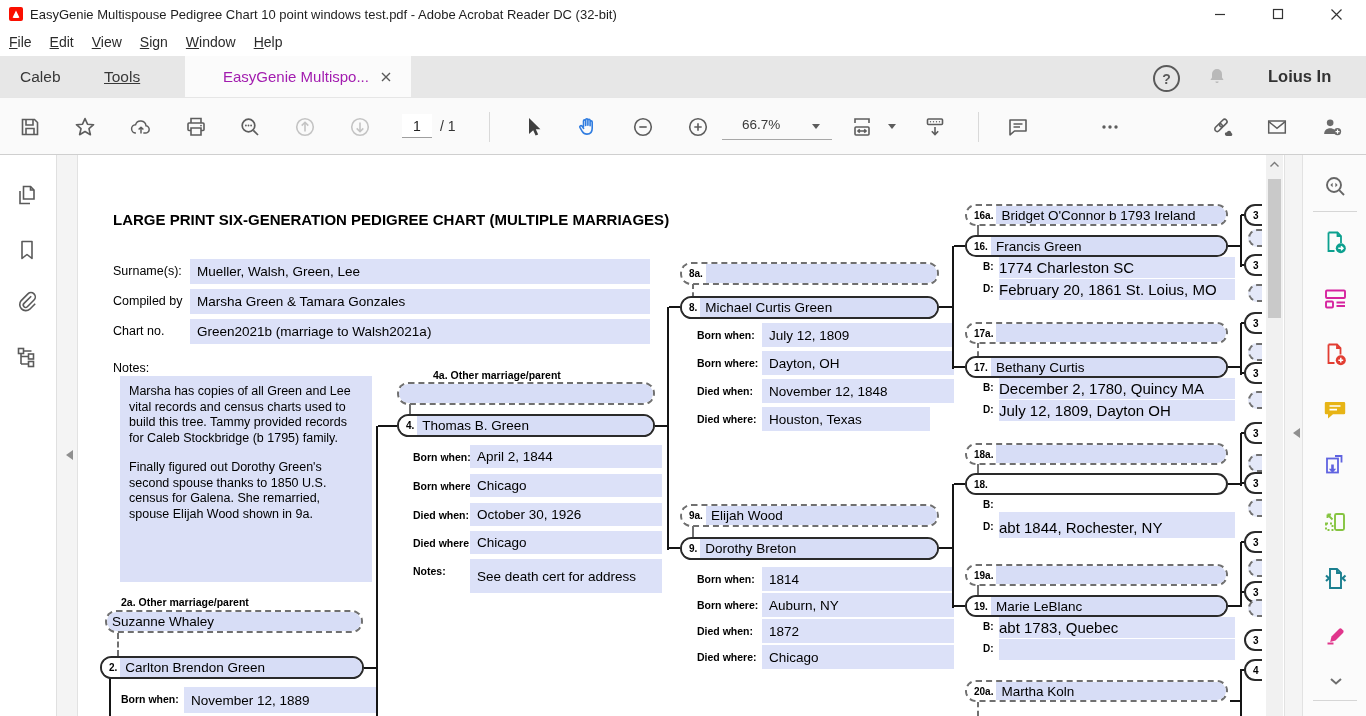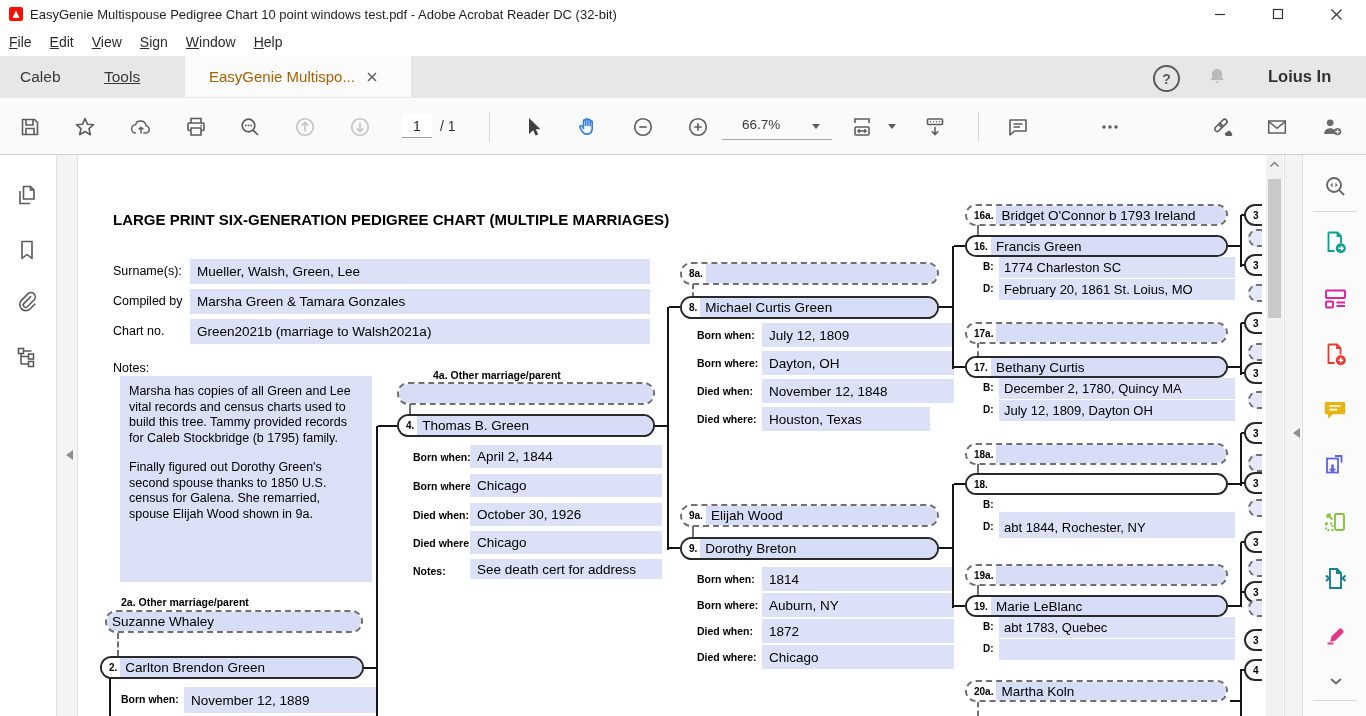--- a/index.html
+++ b/index.html
@@ -9,21 +9,21 @@
   .titlebar{position:absolute;left:0;top:0;width:1366px;height:28px;background:#fff;}
   .titletext{position:absolute;left:30px;top:7px;font-size:13px;color:#1e1e1e;white-space:nowrap;}
   .winctl{position:absolute;top:0;height:28px;width:56px;display:flex;align-items:center;justify-content:center;}
   .menubar{position:absolute;left:0;top:28px;width:1366px;height:28px;background:#fff;display:flex;align-items:center;}
   .menuitem{font-size:14px;color:#2b2b2b;margin-left:18px;cursor:default;}
   .menuitem:first-child{margin-left:9px;}
   .accel{text-decoration:underline;}
   .tabrow{position:absolute;left:0;top:56px;width:1366px;height:41px;background:#e7e7e7;}
   .toptab{position:absolute;top:0;height:41px;display:flex;align-items:center;font-size:15.5px;color:#383838;}
   .doctab{position:absolute;left:185px;top:0;width:226px;height:41px;background:#fbfbfb;display:flex;align-items:center;}
-  .doctab .lbl{font-size:15px;color:#a16207;margin-left:24px;white-space:nowrap;}
+  .doctab .lbl{font-size:15px;color:#a21caf;margin-left:38px;white-space:nowrap;}
   .signin{position:absolute;left:1268px;top:0;height:41px;display:flex;align-items:center;font-size:16.5px;font-weight:bold;color:#333;}
   .helpcirc{position:absolute;left:1153px;top:9px;width:23px;height:23px;border:2px solid #5a5a5a;border-radius:50%;color:#5a5a5a;font-size:14px;font-weight:bold;display:flex;align-items:center;justify-content:center;}
   .toolbar{position:absolute;left:0;top:97px;width:1366px;height:58px;background:#fafafa;border-bottom:1px solid #cfcfcf;border-top:1px solid #e6e6e6;box-sizing:border-box;}
   .tbtn{position:absolute;top:17px;width:24px;height:24px;display:flex;align-items:center;justify-content:center;}
   .tsep{position:absolute;top:14px;width:1px;height:30px;background:#d9d9d9;}
   .pageinput{position:absolute;left:402px;top:16px;width:30px;height:23px;border:none;border-bottom:1.5px solid #9f9f9f;background:#fff;font-size:14px;color:#222;text-align:center;display:flex;align-items:center;justify-content:center;}
   .caret{width:0;height:0;border-left:4.5px solid transparent;border-right:4.5px solid transparent;border-top:5px solid #5c5c5c;}
   
   .content{position:absolute;left:0;top:155px;width:1366px;height:561px;background:#fff;}
   .leftrail{position:absolute;left:0;top:0;width:57px;height:561px;background:#fff;border-right:1px solid #e0e0e0;box-sizing:border-box;}
@@ -40,21 +40,21 @@
   .fld{background:#dce1f8;display:flex;align-items:center;padding-left:7px;box-sizing:border-box;font-size:13.5px;overflow:hidden;white-space:nowrap;}
   .notesbox{background:#dbe0f7;font-size:12.5px;line-height:1.24;padding:8px 9px;box-sizing:border-box;}
   .notesbox .p2x{margin-top:14px;}
   .nb{position:absolute;height:23px;border:2px solid #2a2a2a;border-radius:12px;background:#fff;display:flex;align-items:stretch;overflow:hidden;box-sizing:border-box;}
   .nb .num{font-size:10px;font-weight:bold;background:#fff;display:flex;align-items:center;padding:0 3px 0 7px;white-space:nowrap;}
   .nb .nm{flex:1;background:#d7ddf6;font-size:13.5px;display:flex;align-items:center;padding-left:5px;white-space:nowrap;overflow:hidden;}
   .nb.dash{border:2px dashed #707070;}
   .sheading{font-size:10.5px;font-weight:bold;white-space:nowrap;}
   .dlab{font-size:10.5px;font-weight:bold;white-space:nowrap;}
   .bdlab{font-size:10px;font-weight:bold;}
-  .bdfld{background:#dce1f8;font-size:13px;display:flex;align-items:center;padding-left:5px;box-sizing:border-box;overflow:hidden;white-space:nowrap;}
+  .bdfld{background:#dce1f8;font-size:15px;display:flex;align-items:center;box-sizing:border-box;overflow:hidden;white-space:nowrap;}
   .hl{height:2px;background:#151515;}
   .vl{width:2px;background:#151515;}
   .dv{width:0;border-left:2px dashed #707070;}
   .es{position:absolute;left:1166px;width:18px;height:22px;border:2px solid #2a2a2a;border-right:none;border-radius:12px 0 0 12px;background:#fff;font-size:10px;font-weight:bold;display:flex;align-items:center;padding-left:7px;box-sizing:border-box;}
   .esd{position:absolute;left:1170px;width:14px;height:18px;border:2px dashed #707070;border-right:none;border-radius:10px 0 0 10px;background:#e4e8f8;box-sizing:border-box;}
   svg{display:block;}
 </style>
 </head>
 <body>
 
@@ -318,21 +318,21 @@
         </div>
       <span class="a dlab" style="left:335px;top:296px;">Born when:</span>
       <div class="a fld" style="left:392px;top:290px;width:192px;height:23px;">April 2, 1844</div>
       <span class="a dlab" style="left:335px;top:325px;">Born where:</span>
       <div class="a fld" style="left:392px;top:319px;width:192px;height:23px;">Chicago</div>
       <span class="a dlab" style="left:335px;top:354px;">Died when:</span>
       <div class="a fld" style="left:392px;top:348px;width:192px;height:23px;">October 30, 1926</div>
       <span class="a dlab" style="left:335px;top:382px;">Died where:</span>
       <div class="a fld" style="left:392px;top:376px;width:192px;height:23px;">Chicago</div>
       <span class="a dlab" style="left:335px;top:410px;">Notes:</span>
-      <div class="a fld" style="left:392px;top:404px;width:192px;height:20px;">See death cert for address</div>
+      <div class="a fld" style="left:392px;top:404px;width:192px;height:34px;">See death cert for address</div>
 
       <div class="nb dash" style="left:602px;top:107px;width:259px;">
           <span class="num">8a.</span>
           <span class="nm"></span>
         </div>
       <div class="a dv" style="left:614px;top:129px;height:13px;"></div>
       <div class="nb" style="left:602px;top:141px;width:259px;">
           <span class="num">8.</span>
           <span class="nm">Michael Curtis Green</span>
         </div>

